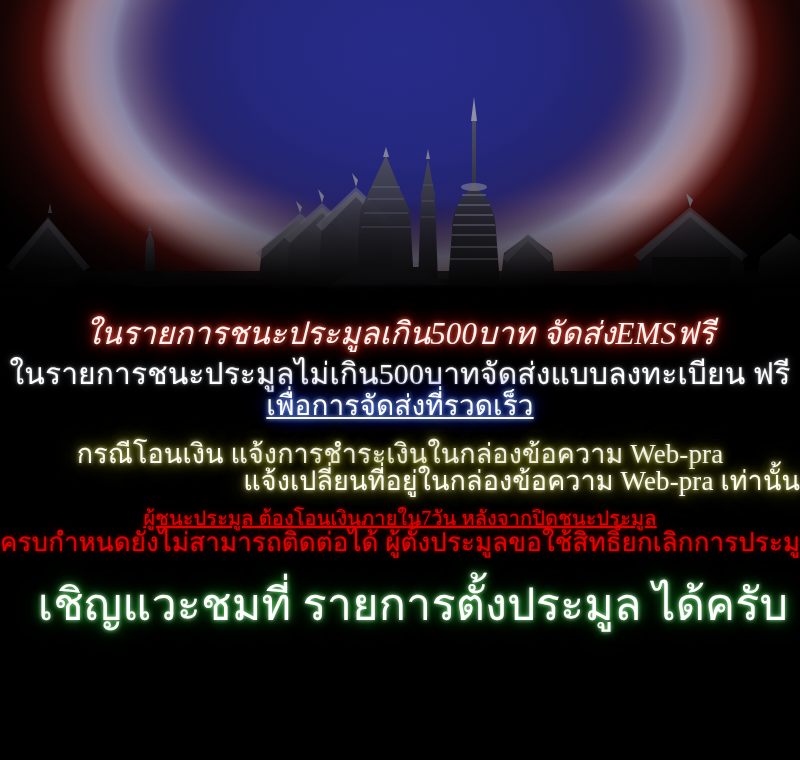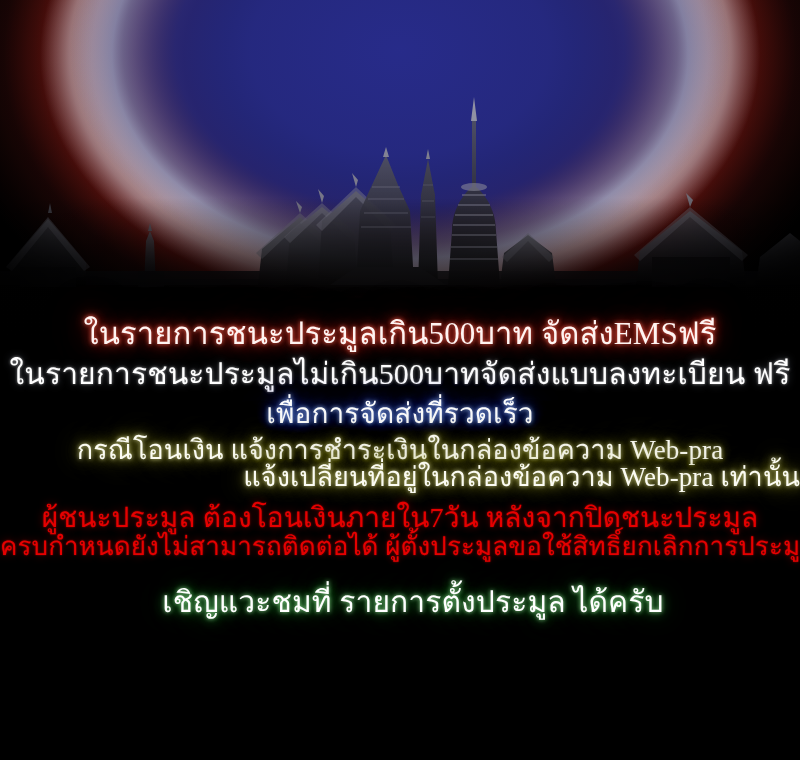--- a/index.html
+++ b/index.html
@@ -101,38 +101,40 @@
 
   .l1 {
     font-size: 31px;
     color: #fff4f2;
     margin-bottom: 9px;
     text-shadow:
       0 0 4px rgba(255,110,90,0.95),
       0 0 11px rgba(225,45,30,0.95),
       0 0 24px rgba(190,20,12,0.85),
       0 0 40px rgba(150,10,6,0.6);
+    font-style: italic;
   }
   .l2 {
     font-size: 30px;
     color: #ffffff;
-    margin-bottom: 11px;
+    margin-bottom: 3px;
     text-shadow:
       0 0 3px rgba(255,255,255,0.55),
       0 0 9px rgba(190,200,225,0.35);
   }
   .l3 {
     font-size: 28px;
     color: #ffffff;
-    margin-bottom: 8px;
+    margin-bottom: 20px;
     text-shadow:
       0 0 4px rgba(170,200,255,0.95),
       0 0 12px rgba(60,110,255,0.95),
       0 0 26px rgba(25,60,230,0.85),
       0 0 44px rgba(10,30,180,0.6);
+    text-decoration: underline;
   }
   .l4 {
     font-size: 27px;
     color: #fbfbf2;
     text-shadow:
       0 0 4px rgba(240,240,170,0.85),
       0 0 13px rgba(190,190,40,0.9),
       0 0 28px rgba(150,150,20,0.8),
       0 0 46px rgba(100,100,10,0.55);
   }
@@ -141,37 +143,38 @@
     color: #fbfbf2;
     margin-bottom: 12px;
     text-shadow:
       0 0 4px rgba(240,240,170,0.85),
       0 0 13px rgba(190,190,40,0.9),
       0 0 28px rgba(150,150,20,0.8),
       0 0 46px rgba(100,100,10,0.55);
     text-align: right;
   }
   .l6 {
-    font-size: 28px;
+    font-size: 20px;
     color: #e60000;
     margin-bottom: 2px;
     text-shadow:
       0 0 2px rgba(200,0,0,0.8),
       0 0 9px rgba(150,0,0,0.65);
+    text-decoration: underline;
   }
   .l7 {
     font-size: 26px;
     color: #e60000;
     margin-bottom: 26px;
     text-shadow:
       0 0 2px rgba(200,0,0,0.8),
       0 0 9px rgba(150,0,0,0.65);
   }
   .l8 {
-    font-size: 30px;
+    font-size: 45px;
     color: #ffffff;
     text-shadow:
       0 0 4px rgba(180,255,180,0.85),
       0 0 12px rgba(40,190,60,0.85),
       0 0 26px rgba(15,130,35,0.7),
       0 0 42px rgba(8,80,20,0.5);
     margin-left: 26px;
   }
 </style>
 </head>

